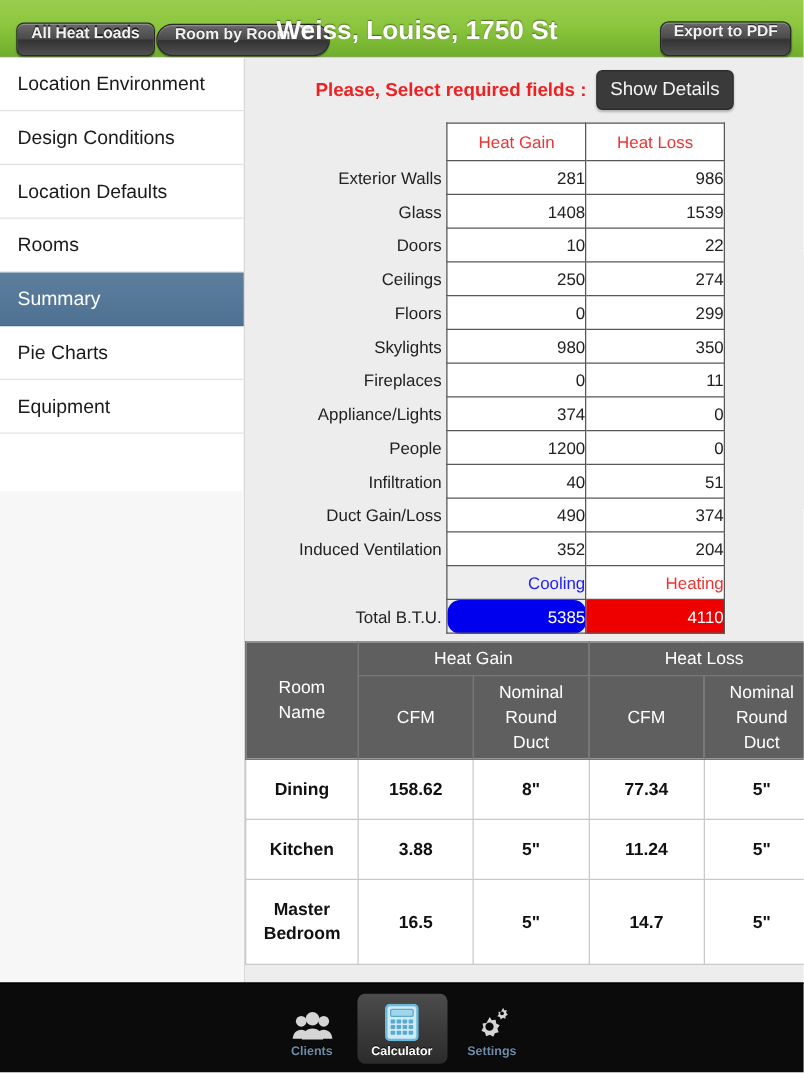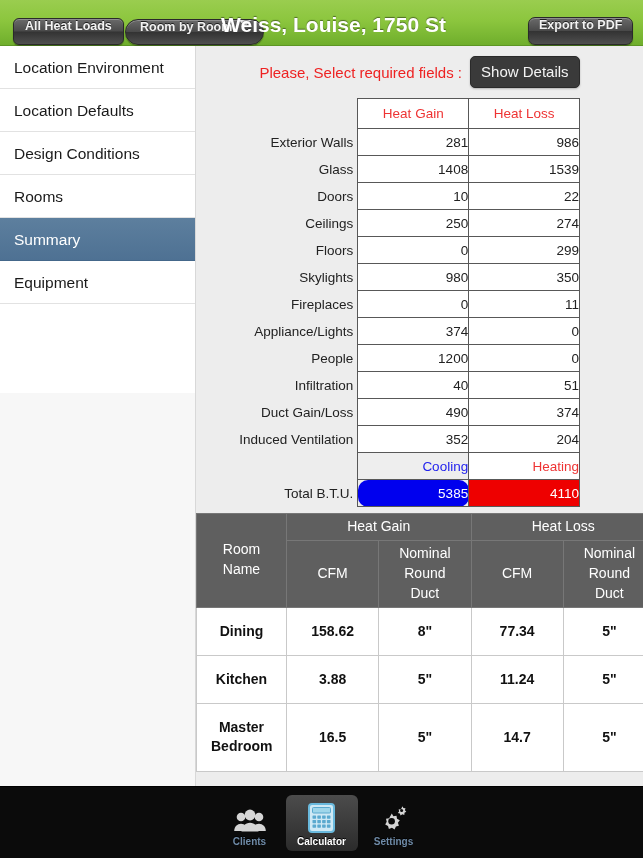--- a/index.html
+++ b/index.html
@@ -85,21 +85,21 @@
   
   .main {
     position: absolute; left: 196px; top: 46px; right: 0; height: 740px;
     background: #ededed;
   }
   .select-bar {
     position: absolute; left: 0; top: 10px; width: 447px;
     display: flex; align-items: center; justify-content: center; gap: 8px;
   }
   .select-msg {
-    color: #ee2222; font-size: 15px; font-weight: normal;
+    color: #ee2222; font-size: 15px; font-weight: bold;
     white-space: nowrap;
   }
   #show-details {
     background: #3a3a3a;
     border: 1px solid #2a2a2a;
     border-radius: 5px;
     color: #f4f4f4;
     font-size: 15px;
     padding: 6px 10px 7px;
     cursor: pointer;
@@ -240,30 +240,33 @@
       <span>Export to PDF</span>
     </div>
   </div>
 
   <div class="sidebar">
     <div class="side-filler"></div>
     <div class="side-item">
       <span>Location Environment</span>
     </div>
     <div class="side-item">
+      <span>Design Conditions</span>
+    </div>
+    <div class="side-item">
       <span>Location Defaults</span>
-    </div>
-    <div class="side-item">
-      <span>Design Conditions</span>
     </div>
     <div class="side-item">
       <span>Rooms</span>
     </div>
     <div class="side-item selected">
       <span>Summary</span>
+    </div>
+    <div class="side-item">
+      <span>Pie Charts</span>
     </div>
     <div class="side-item">
       <span>Equipment</span>
     </div>
   </div>
 
   <div class="main">
 
     <div class="select-bar">
       <span class="select-msg">Please, Select required fields :</span>

